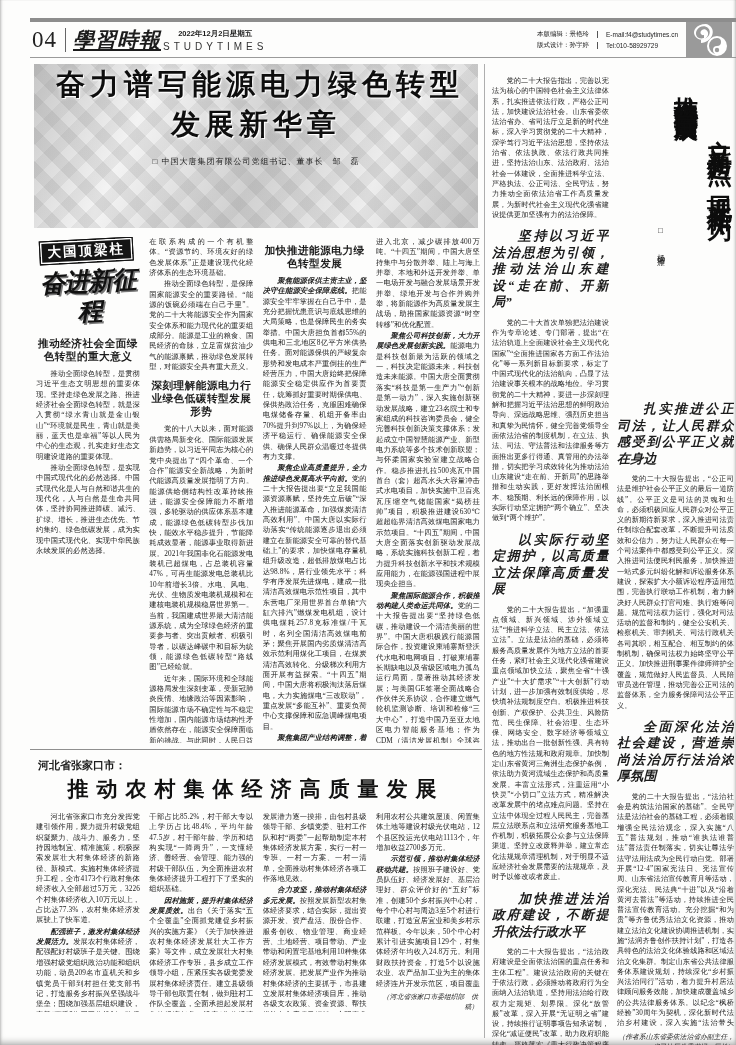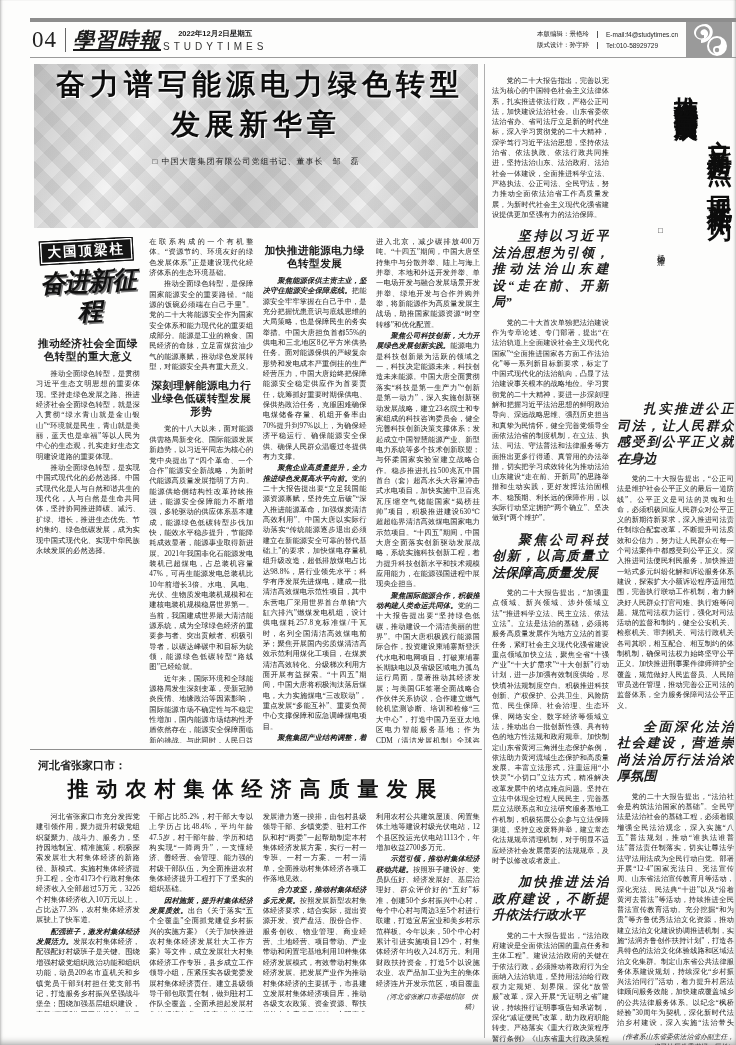--- a/index.html
+++ b/index.html
@@ -172,21 +172,21 @@
     </div>
   </div>
 
   <div class="vrule"></div>
 
   <div class="right-region law">
     <div class="lawA">
       <p class="p">党的二十大报告指出，完善以宪法为核心的中国特色社会主义法律体系，扎实推进依法行政，严格公正司法，加快建设法治社会。山东省委依法治省办、省司法厅立足新的时代坐标，深入学习贯彻党的二十大精神，深学笃行习近平法治思想，坚持依法治省、依法执政、依法行政共同推进，坚持法治山东、法治政府、法治社会一体建设，全面推进科学立法、严格执法、公正司法、全民守法，努力推动全面依法治省工作高质量发展，为新时代社会主义现代化强省建设提供更加坚强有力的法治保障。</p>
       <h3 class="lawh">坚持以习近平法治思想为引领，推动法治山东建设“走在前、开新局”</h3>
       <p class="p">党的二十大首次单独把法治建设作为专章论述、专门部署，提出“在法治轨道上全面建设社会主义现代化国家”“全面推进国家各方面工作法治化”等一系列新目标新要求，标定了中国式现代化的法治航向，凸显了法治建设事关根本的战略地位。学习贯彻党的二十大精神，要进一步深刻理解和把握习近平法治思想的鲜明政治导向、深远战略思维、强烈历史担当和真挚为民情怀，健全完善党领导全面依法治省的制度机制，在立法、执法、司法、守法普法和法律服务等方面推出更多行得通、真管用的办法举措，切实把学习成效转化为推动法治山东建设“走在前、开新局”的思路举措和生动实践，更好发挥法治固根本、稳预期、利长远的保障作用，以实际行动坚定拥护“两个确立”、坚决做到“两个维护”。</p>
-      <h3 class="lawh">聚焦公司科技创新，以高质量立法保障高质量发展</h3>
+      <h3 class="lawh">以实际行动坚定拥护，以高质量立法保障高质量发展</h3>
       <p class="p">党的二十大报告提出，“加强重点领域、新兴领域、涉外领域立法”“推进科学立法、民主立法、依法立法”。立法是法治的基础，必须将服务高质量发展作为地方立法的首要任务，紧盯社会主义现代化强省建设重点领域加快立法，聚焦全省“十强产业”“十大扩需求”“十大创新”行动计划，进一步加强有效制度供给，尽快填补法规制度空白。积极推进科技创新、产权保护、公共卫生、风险防范、民生保障、社会治理、生态环保、网络安全、数字经济等领域立法，推动出台一批创新性强、具有特色的地方性法规和政府规章。加快制定山东省黄河三角洲生态保护条例，依法助力黄河流域生态保护和高质量发展。丰富立法形式，注重运用“小快灵”“小切口”立法方式，精准解决改革发展中的堵点难点问题。坚持在立法中体现全过程人民民主，完善基层立法联系点和立法研究服务基地工作机制，积极拓展公众参与立法保障渠道。坚持立改废释并举，建立常态化法规规章清理机制，对于明显不适应经济社会发展需要的法规规章，及时予以修改或者废止。</p>
       <h3 class="lawh">加快推进法治政府建设，不断提升依法行政水平</h3>
       <p class="p">党的二十大报告提出，“法治政府建设是全面依法治国的重点任务和主体工程”。建设法治政府的关键在于依法行政，必须推动将政府行为全面纳入法治轨道，坚持用法治给行政权力定规矩、划界限。深化“放管服”改革，深入开展“无证明之省”建设，持续推行证明事项告知承诺制，深化“减证便民”改革，助力政府职能转变。严格落实《重大行政决策程序暂行条例》《山东省重大行政决策程序规定》，充分发挥法律顾问、公职律师在重大行政决策中的作用，促进科学民主依法决策。组织各级行政执法单位编制公布行政裁量权基准，扎实推进行政执法协调监督体系建设，部署开展重点领域行政执法监督专项行动。强化行政复议和应诉工作，加强行政复议决定履行监督，严格落实行政应诉工作规则和行政机关负责人出庭应诉制度。持续优化法治化营商环境，发挥全省优化法治环境协调机制作用，健全完善法治山东指标体系，常态化开展法治山东指数年度评估和动态监测。深化法治政府建设示范创建，在乡镇（街道）和政府部门中培树先进典型，以示范创建带动法治政府建设深入开展。</p>
     </div>
     <div class="lawB">
       <div class="v-headline">
         <div class="vt1">立足新起点　展现新作为</div>
         <div class="vt2">推动全面依法治省工作高质量发展</div>
         <div class="vauthor">□ 杨增雁</div>
       </div>

